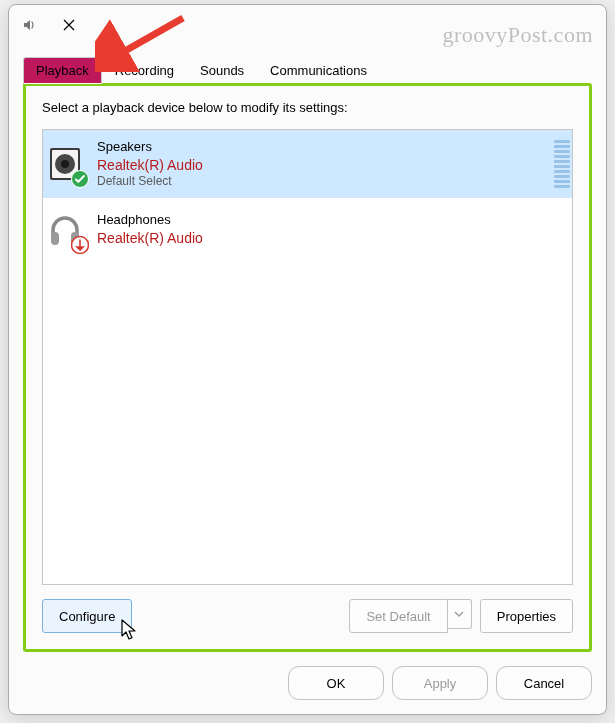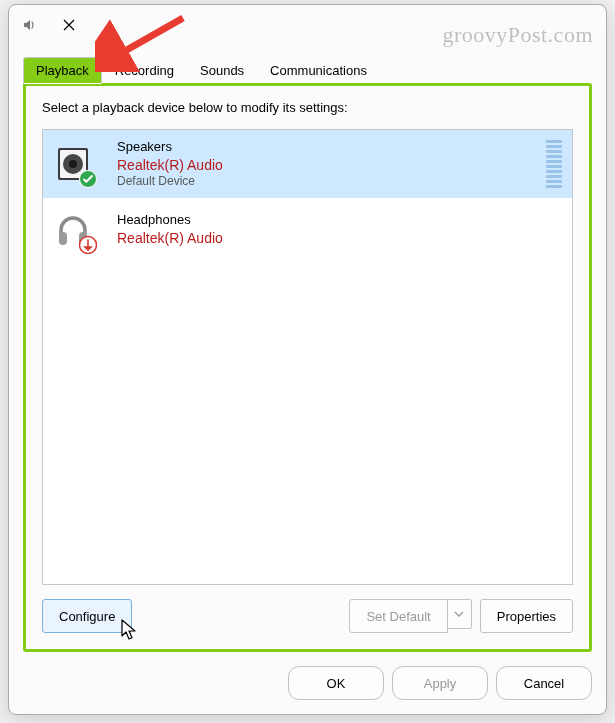--- a/index.html
+++ b/index.html
@@ -59,21 +59,21 @@
     }
     .tab {
       padding: 5px 12px 5px 12px;
       border: 1px solid transparent;
       border-bottom: none;
       font-size: 13px;
       cursor: default;
       position: relative;
     }
     .tab.active {
-      background: #84cc16;
+      background: #be185d;
       border-color: #c8c8c8;
       border-bottom: 1px solid #fbfbfb;
       border-radius: 3px 3px 0 0;
       z-index: 2;
       margin-bottom: -1px;
     }
     .tab-panel {
       border: 3px solid #84cc16;
       border-radius: 0 3px 3px 3px;
       flex: 1;
@@ -89,22 +89,22 @@
     }
     .device-list {
       border: 1px solid #c6c6c6;
       background: #fff;
       flex: 1;
       overflow: auto;
     }
     .device {
       display: flex;
       align-items: center;
-      padding: 6px 10px;
-      gap: 24px;
+      padding: 6px 2px;
+      gap: 12px;
       min-height: 64px;
     }
     .device.selected {
       background: #cde8ff;
     }
     .device .icon-wrap {
       width: 40px; height: 40px;
       display: flex; align-items: center; justify-content: center;
       position: relative;
       flex-shrink: 0;
@@ -244,21 +244,21 @@
               <circle cx="20" cy="20" r="4" fill="#1a1a1a"></circle>
             </svg>
             <svg width="18" height="18" viewBox="0 0 18 18" style="position:absolute;right:-4px;bottom:-4px">
               <circle cx="9" cy="9" r="8.5" fill="#2fa84f" stroke="#fff" stroke-width="1"></circle>
               <path d="M5 9.5l2.3 2.3L13 6" stroke="#fff" stroke-width="2" fill="none" stroke-linecap="round" stroke-linejoin="round"></path>
             </svg>
           </div>
           <div class="meta">
             <span class="name">Speakers</span>
             <span class="driver">Realtek(R) Audio</span>
-            <span class="status">Default Device</span>
+            <span class="status">Default Select</span>
           </div>
           <div class="level">
             <div class="bar"></div>
               <div class="bar"></div>
               <div class="bar"></div>
               <div class="bar"></div>
               <div class="bar"></div>
             <div class="bar"></div>
               <div class="bar"></div>
               <div class="bar"></div>

